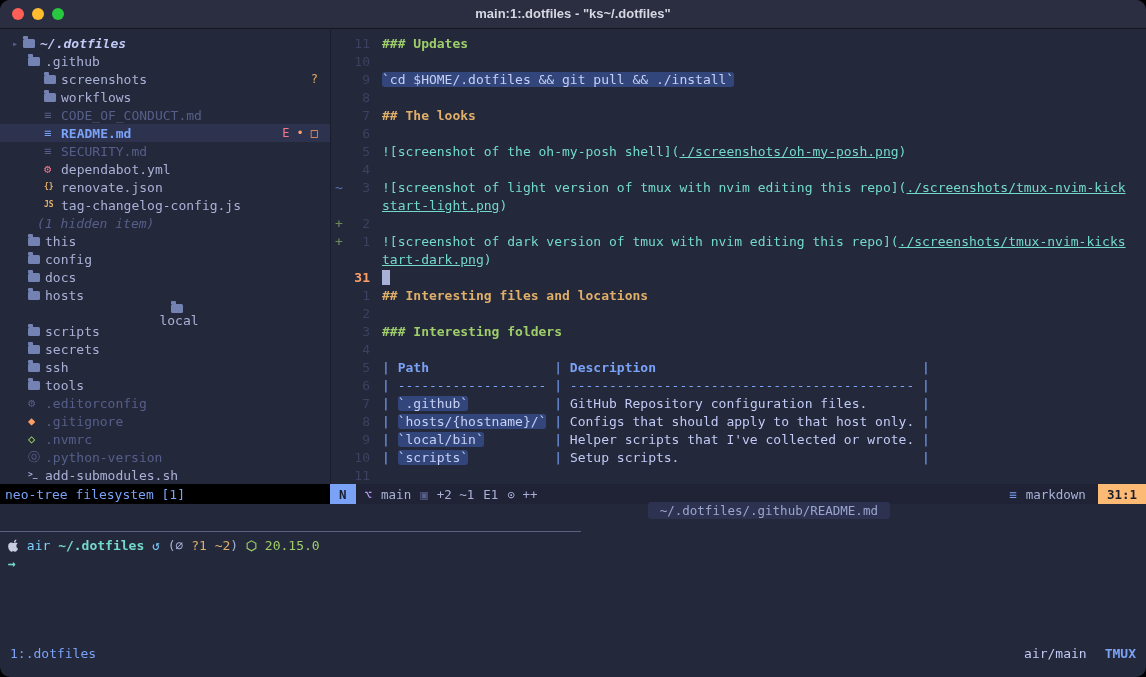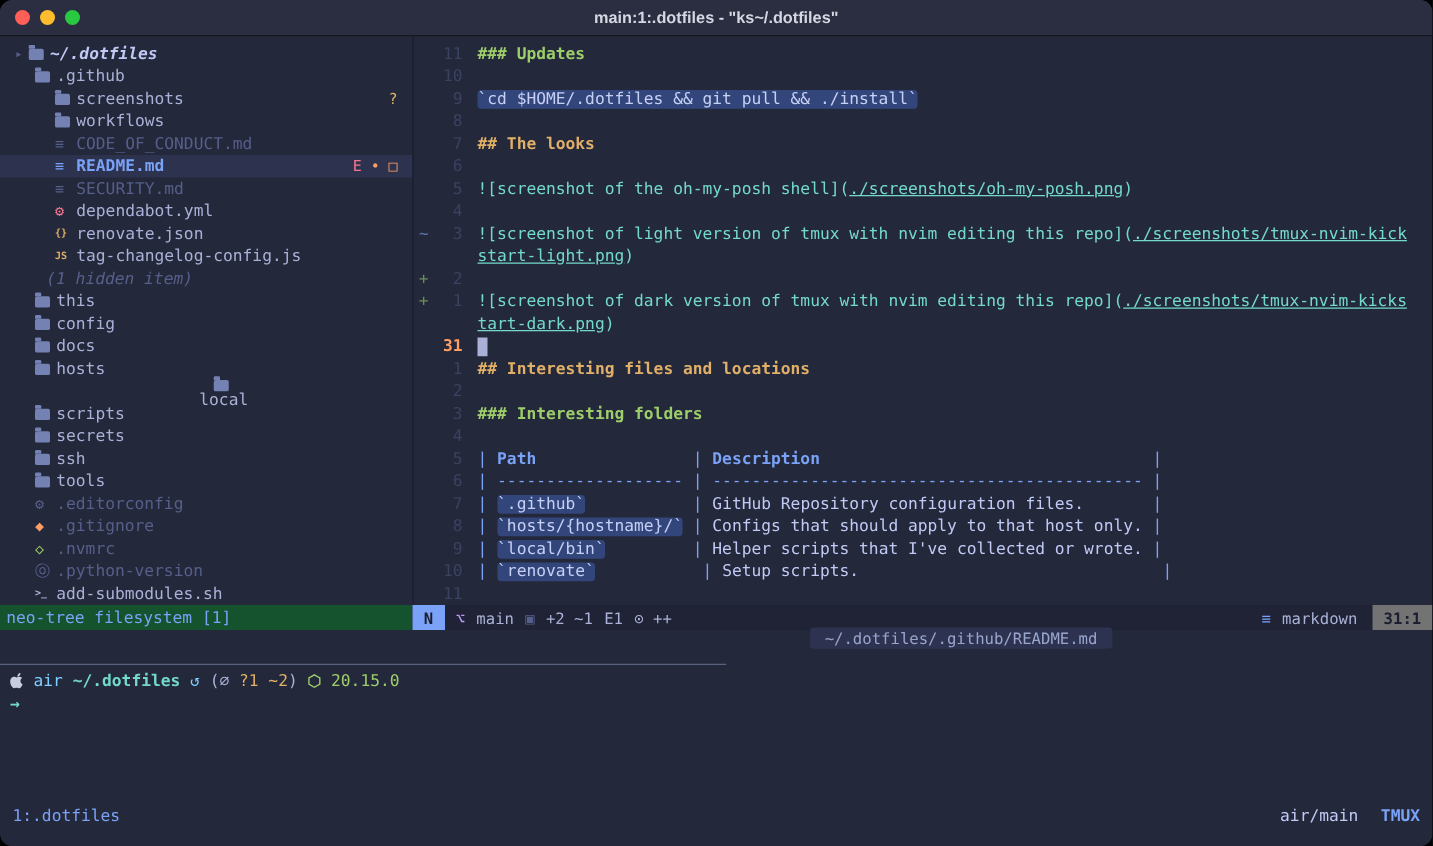--- a/index.html
+++ b/index.html
@@ -23,21 +23,21 @@
   .ficon{width:12px;height:9px;background:#7481b3;border-radius:1.5px;position:relative;display:inline-block;}
   .ficon::before{content:"";position:absolute;top:-3px;left:0;width:5px;height:3px;background:#7481b3;border-radius:1px 1px 0 0;}
   .gicon{font-size:12px;line-height:12px;}
   .gsmall{font-size:8px;font-weight:bold;}
   .tlabel.root{color:#c0caf5;font-weight:bold;font-style:italic;}
   .tlabel.normal{color:#a9b1d6;}
   .tlabel.dim{color:#565f89;}
   .tlabel.note{color:#565f89;font-style:italic;}
   .tlabel.sel{color:#7aa2f7;font-weight:600;}
   .markers{margin-left:auto;display:flex;gap:7px;padding-right:12px;font-size:12px;}
-  #neostatus{position:absolute;top:484px;left:0;width:330px;height:20px;background:#14532d;display:flex;align-items:center;}
+  #neostatus{position:absolute;top:484px;left:0;width:330px;height:20px;background:#000000;display:flex;align-items:center;}
   #neostatus span{color:#7aa2f7;padding-left:5px;}
   #vsep{position:absolute;left:330px;top:28px;width:1px;height:476px;background:#1a1d2e;}
   
   #editor{position:absolute;left:331px;top:28px;right:0;height:456px;padding-top:6px;box-sizing:border-box;overflow:hidden;}
   .eline{height:18px;display:flex;align-items:center;white-space:pre;}
   .sign{width:13px;padding-left:4px;flex:none;}
   .schange{color:#7aa2f7;opacity:.6;}
   .sadd{color:#9ece6a;opacity:.6;}
   .lnum{width:22px;text-align:right;color:#3b4261;flex:none;}
   .lnum.cur{color:#ff9e64;font-weight:bold;}
@@ -55,21 +55,21 @@
   .cursorblk{display:inline-block;width:8px;height:15px;background:#a9b1d6;flex:none;}
   
   #lualine{position:absolute;top:484px;left:330px;right:0;height:20px;background:#1f2335;display:flex;align-items:center;font-size:12.5px;color:#a9b1d6;}
   .sl-mode{background:#7aa2f7;color:#1b1e2f;font-weight:bold;height:100%;display:flex;align-items:center;padding:0 9px;flex:none;}
   .sl-item{margin-left:9px;flex:none;}
   .sl-branchicon{color:#bb9af7;}
   .sl-difficon{color:#565f89;}
   .sl-center{flex:1;display:flex;justify-content:center;min-width:0;margin-top:32px;}
   .sl-path{background:#2d3250;color:#9aa5ce;padding:1px 12px;border-radius:3px;white-space:nowrap;}
   .sl-fticon{color:#7aa2f7;}
-  .sl-pos{background:#737373;color:#1b1e2f;font-weight:bold;height:100%;display:flex;align-items:center;padding:0 9px;margin-left:12px;flex:none;}
+  .sl-pos{background:#fdba74;color:#1b1e2f;font-weight:bold;height:100%;display:flex;align-items:center;padding:0 9px;margin-left:12px;flex:none;}
   
   #pdivider{position:absolute;top:531px;left:0;width:581px;height:1px;background:#5a6284;}
   #term{position:absolute;top:538px;left:8px;right:0;}
   #prompt-line{height:18px;white-space:pre;display:block;}
   #prompt-line svg{vertical-align:-2px;}
   .arrowline{height:18px;margin-top:0;}
   .arrowline span{color:#73daca;font-weight:bold;}
   
   #tmuxbar{position:absolute;left:0;right:0;top:643px;height:20px;display:flex;align-items:center;padding:0 10px;box-sizing:border-box;}
   .twin{color:#7aa2f7;}
@@ -141,21 +141,21 @@
         <div class="eline"><span class="sign "> </span><span class="lnum cur">31</span><span class="lgap"></span><span class="cursorblk"></span></div>
         <div class="eline"><span class="sign "> </span><span class="lnum">1</span><span class="lgap"></span><span class="seg h2">## Interesting files and locations</span></div>
         <div class="eline"><span class="sign "> </span><span class="lnum">2</span><span class="lgap"></span></div>
         <div class="eline"><span class="sign "> </span><span class="lnum">3</span><span class="lgap"></span><span class="seg h3">### Interesting folders</span></div>
         <div class="eline"><span class="sign "> </span><span class="lnum">4</span><span class="lgap"></span></div>
         <div class="eline"><span class="sign "> </span><span class="lnum">5</span><span class="lgap"></span><span class="seg tb">| </span><span class="seg th">Path</span><span class="seg sp">               </span><span class="seg tb"> | </span><span class="seg th">Description</span><span class="seg sp">                                 </span><span class="seg tb"> |</span></div>
         <div class="eline"><span class="sign "> </span><span class="lnum">6</span><span class="lgap"></span><span class="seg tb">| ------------------- | -------------------------------------------- |</span></div>
         <div class="eline"><span class="sign "> </span><span class="lnum">7</span><span class="lgap"></span><span class="seg tb">| </span><span class="seg code">`.github`</span><span class="seg sp">          </span><span class="seg tb"> | </span><span class="seg plain">GitHub Repository configuration files.</span><span class="seg sp">      </span><span class="seg tb"> |</span></div>
         <div class="eline"><span class="sign "> </span><span class="lnum">8</span><span class="lgap"></span><span class="seg tb">| </span><span class="seg code">`hosts/{hostname}/`</span><span class="seg tb"> | </span><span class="seg plain">Configs that should apply to that host only.</span><span class="seg tb"> |</span></div>
         <div class="eline"><span class="sign "> </span><span class="lnum">9</span><span class="lgap"></span><span class="seg tb">| </span><span class="seg code">`local/bin`</span><span class="seg sp">        </span><span class="seg tb"> | </span><span class="seg plain">Helper scripts that I've collected or wrote.</span><span class="seg tb"> |</span></div>
-        <div class="eline"><span class="sign "> </span><span class="lnum">10</span><span class="lgap"></span><span class="seg tb">| </span><span class="seg code">`renovate`</span><span class="seg sp">          </span><span class="seg tb"> | </span><span class="seg plain">Setup scripts.</span><span class="seg sp">                              </span><span class="seg tb"> |</span></div>
+        <div class="eline"><span class="sign "> </span><span class="lnum">10</span><span class="lgap"></span><span class="seg tb">| </span><span class="seg code">`scripts`</span><span class="seg sp">          </span><span class="seg tb"> | </span><span class="seg plain">Setup scripts.</span><span class="seg sp">                              </span><span class="seg tb"> |</span></div>
         <div class="eline"><span class="sign "> </span><span class="lnum">11</span><span class="lgap"></span></div>
       </div>
   </div>
 
   <div id="neostatus">
     <span>neo-tree filesystem [1]</span>
   </div>
 
   <div id="lualine">
     <span class="sl-mode">N</span>

